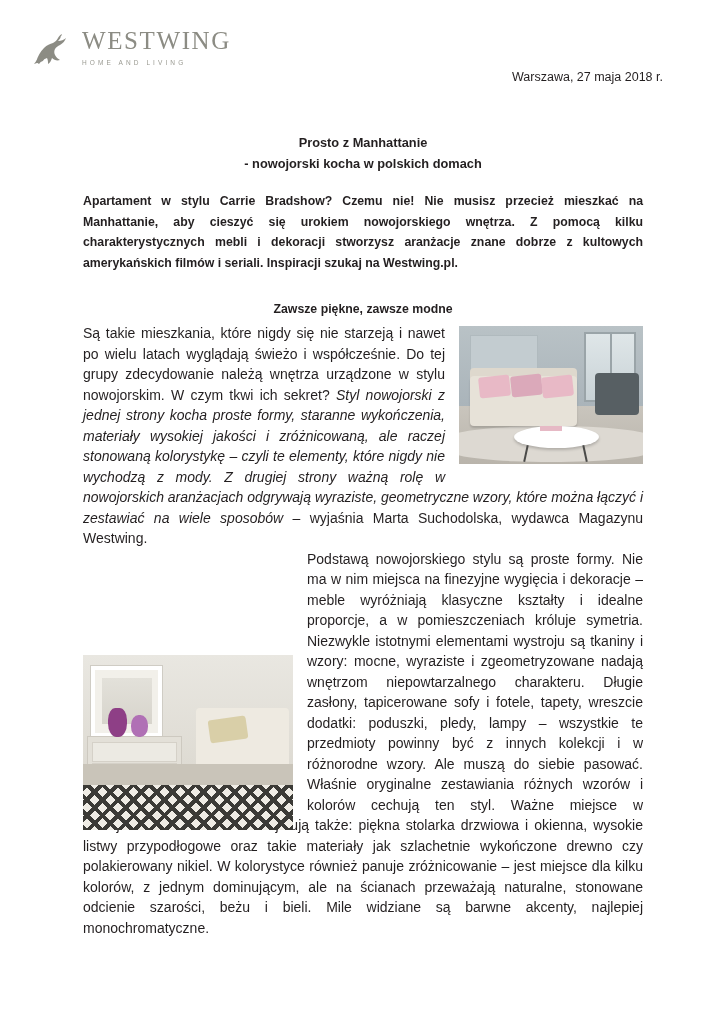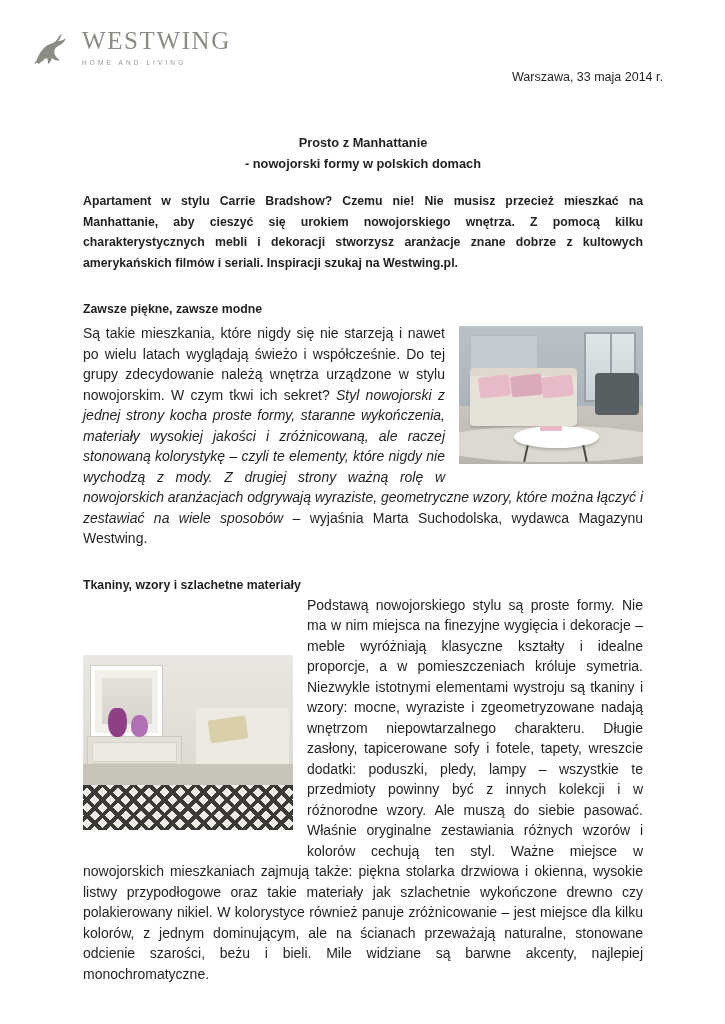--- a/index.html
+++ b/index.html
@@ -99,20 +99,21 @@
     text-align: justify;
     font-size: 12.3px;
     line-height: 20.6px;
   }
 
   .subhead {
     margin-top: 26px;
     font-weight: bold;
     font-size: 12.3px;
     line-height: 20px;
+    text-align: center;
   }
 
   .section-1 {
     margin-top: 4px;
   }
   .italic { font-style: italic; }
 
   
   .img-right {
     float: right;
@@ -260,27 +261,27 @@
         <path d="M6 38 C9 33 13 30 18 29 C17 31 16 33 15 35 C12 36 9 37 6 38 Z"></path>
         <circle cx="33.5" cy="11" r="0.9" fill="#ffffff"></circle>
       </g>
     </svg>
     <div class="logo-text">
       <div class="logo-word">WESTWING</div>
       <div class="logo-sub">HOME AND LIVING</div>
     </div>
   </div>
 
-  <div class="doc-date">Warszawa, 33 maja 2014 r.</div>
+  <div class="doc-date">Warszawa, 27 maja 2018 r.</div>
 
   <div class="content">
 
     <div class="title">
       <span>Prosto z Manhattanie</span>
-      <span class="line2">- nowojorski formy w polskich domach</span>
+      <span class="line2">- nowojorski kocha w polskich domach</span>
     </div>
 
     <p class="lede">Apartament w stylu Carrie Bradshow? Czemu nie! Nie musisz przecież mieszkać na Manhattanie, aby cieszyć się urokiem nowojorskiego wnętrza. Z pomocą kilku charakterystycznych mebli i dekoracji stworzysz aranżacje znane dobrze z kultowych amerykańskich filmów i seriali. Inspiracji szukaj na Westwing.pl.</p>
 
     <div class="subhead">Zawsze piękne, zawsze modne</div>
 
     <div class="section-1">
       <div class="img-right">
         <div class="lr-wall"></div>
         <div class="lr-wall-panel"></div>
@@ -296,21 +297,20 @@
         <div class="lr-table"></div>
         <div class="lr-book"></div>
         <div class="lr-leg lr-l1"></div>
         <div class="lr-leg lr-l2"></div>
       </div>
       <p><span>Są takie mieszkania, które nigdy się nie starzeją i nawet po wielu latach wyglądają świeżo i współcześnie. Do tej grupy zdecydowanie należą wnętrza urządzone w stylu nowojorskim. W czym tkwi ich sekret? </span><span class="italic">Styl nowojorski z jednej strony kocha proste formy, staranne wykończenia, materiały wysokiej jakości i zróżnicowaną, ale raczej stonowaną kolorystykę – czyli te elementy, które nigdy nie wychodzą z mody. Z drugiej strony ważną rolę w nowojorskich aranżacjach odgrywają wyraziste, geometryczne wzory, które można łączyć i zestawiać na wiele sposobów</span><span> – wyjaśnia Marta Suchodolska, wydawca Magazynu Westwing.</span></p>
     </div>
 
     <div class="clear"></div>
 
-    <div class="subhead">Tkaniny, wzory i szlachetne materiały</div>
 
     <div class="section-2">
       <p style="text-indent:0"><span style="float: left; width: 224px; height: 182px; margin: 82px 0px 0px;"></span>
         <span>Podstawą nowojorskiego stylu są proste formy. Nie ma w nim miejsca na finezyjne wygięcia i dekoracje – meble wyróżniają klasyczne kształty i idealne proporcje, a w pomieszczeniach króluje symetria. Niezwykle istotnymi elementami wystroju są tkaniny i wzory: mocne, wyraziste i zgeometryzowane nadają wnętrzom niepowtarzalnego charakteru. Długie zasłony, tapicerowane sofy i fotele, tapety, wreszcie dodatki: poduszki, pledy, lampy – wszystkie te przedmioty powinny być z innych kolekcji i w różnorodne wzory. Ale muszą do siebie pasować. Właśnie oryginalne zestawiania różnych wzorów i kolorów cechują ten styl. Ważne miejsce w nowojorskich mieszkaniach zajmują także: piękna stolarka drzwiowa i okienna, wysokie listwy przypodłogowe oraz takie materiały jak szlachetnie wykończone drewno czy polakierowany nikiel. W kolorystyce również panuje zróżnicowanie – jest miejsce dla kilku kolorów, z jednym dominującym, ale na ścianach przeważają naturalne, stonowane odcienie szarości, beżu i bieli. Mile widziane są barwne akcenty, najlepiej monochromatyczne.</span>
       </p>
     </div>
 
     <div class="clear"></div>
   </div>
 

